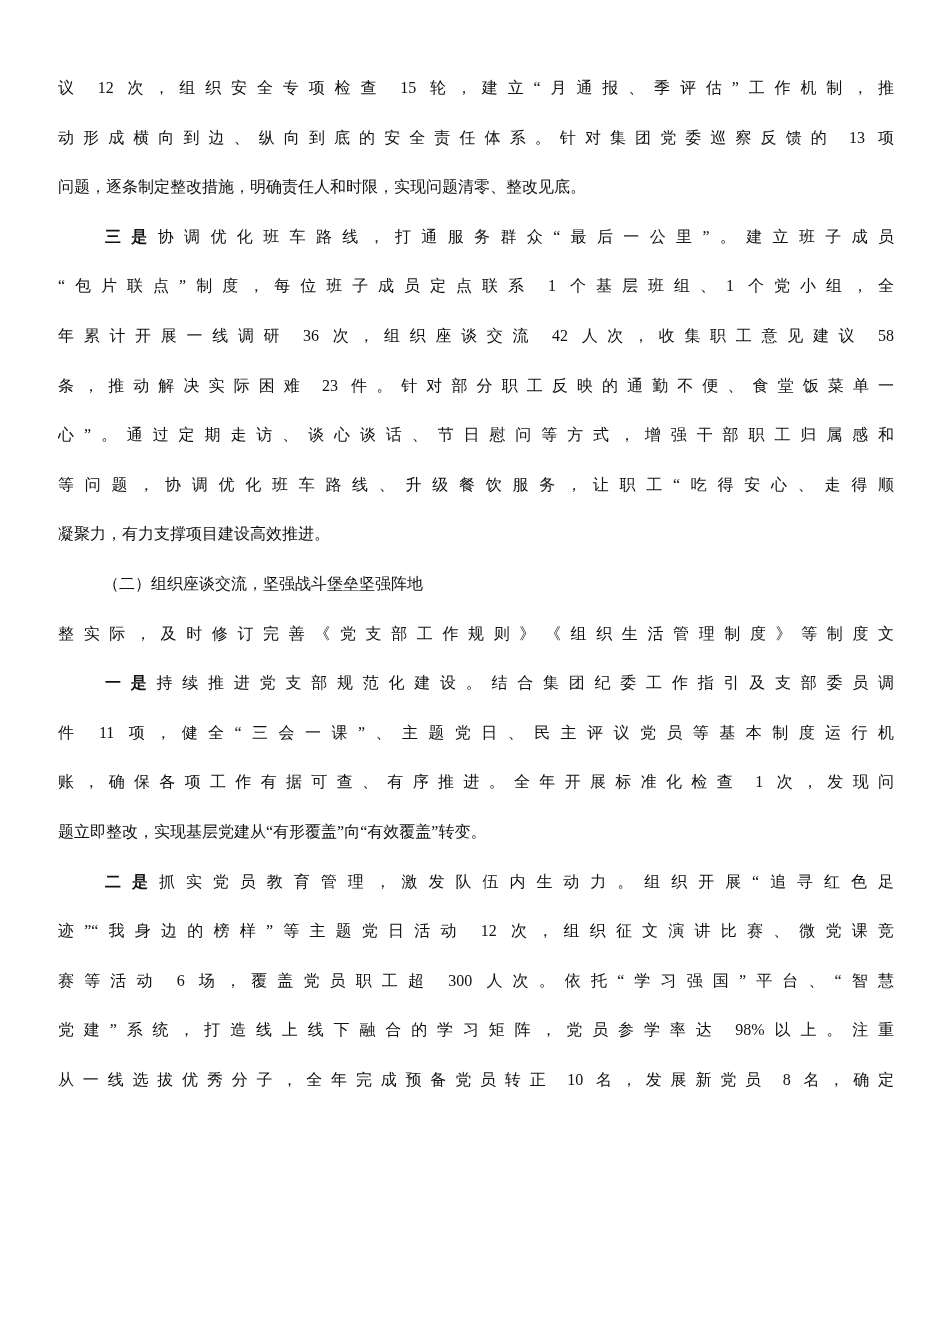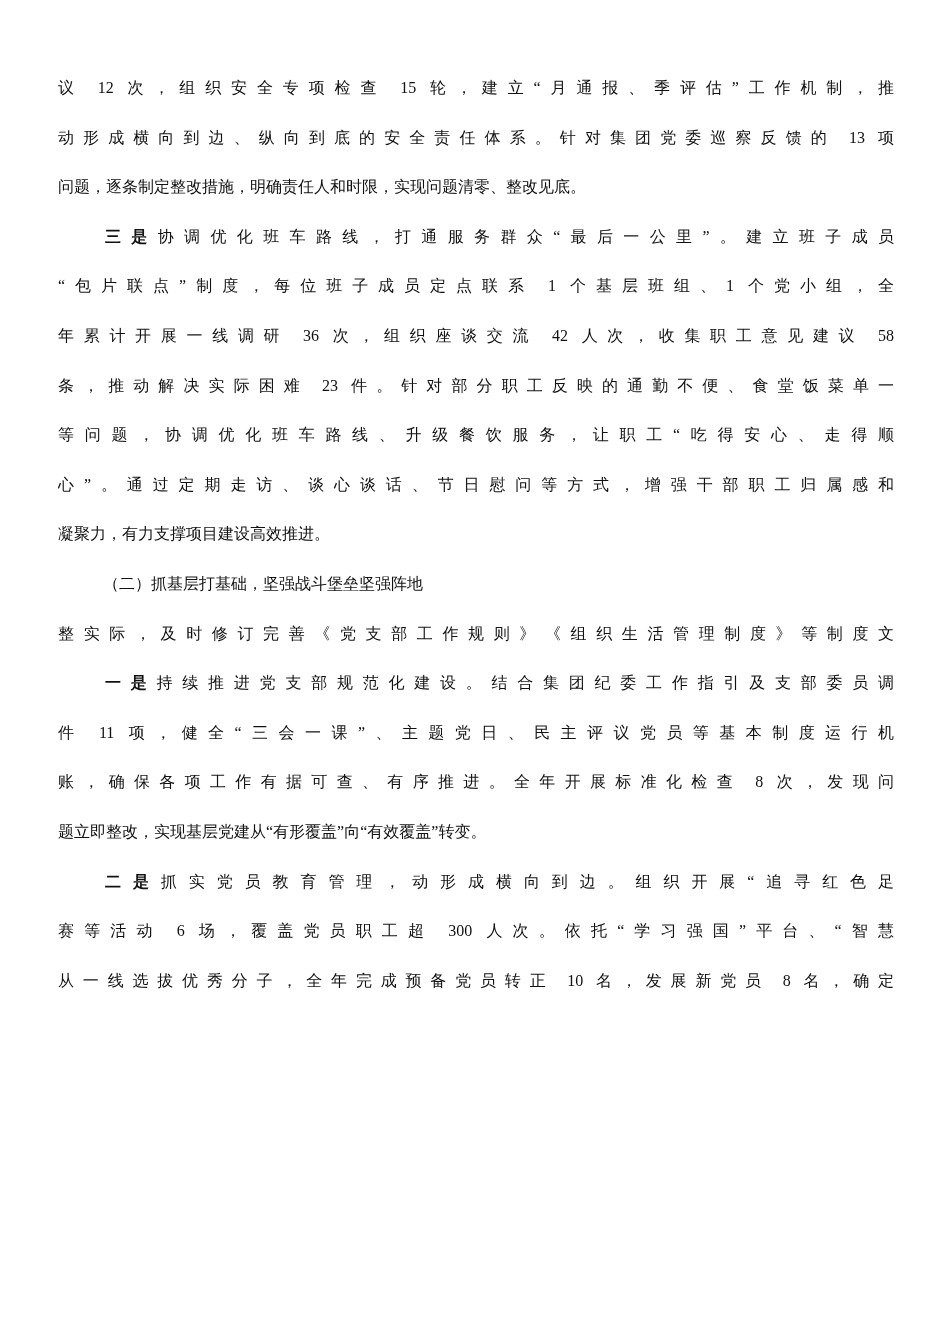--- a/index.html
+++ b/index.html
@@ -25,35 +25,37 @@
     <span class="line">议 12 次，组织安全专项检查 15 轮，建立“月通报、季评估”工作机制，推</span>
     <span class="line">动形成横向到边、纵向到底的安全责任体系。针对集团党委巡察反馈的 13 项</span>
     <span class="line last">问题，逐条制定整改措施，明确责任人和时限，实现问题清零、整改见底。</span>
   </div>
 
   <div>
     <span class="line indent"><b class="b">三是</b><span>协调优化班车路线，打通服务群众“最后一公里”。建立班子成员</span></span>
     <span class="line">“包片联点”制度，每位班子成员定点联系 1 个基层班组、1 个党小组，全</span>
     <span class="line">年累计开展一线调研 36 次，组织座谈交流 42 人次，收集职工意见建议 58</span>
     <span class="line">条，推动解决实际困难 23 件。针对部分职工反映的通勤不便、食堂饭菜单一</span>
+    <span class="line">心”。通过定期走访、谈心谈话、节日慰问等方式，增强干部职工归属感和</span>
     <span class="line">等问题，协调优化班车路线、升级餐饮服务，让职工“吃得安心、走得顺</span>
-    <span class="line">心”。通过定期走访、谈心谈话、节日慰问等方式，增强干部职工归属感和</span>
     <span class="line last">凝聚力，有力支撑项目建设高效推进。</span>
   </div>
 
   <div>
-    <span class="line last indent" style="padding-left:45px;">（二）抓基层打基础，坚强战斗堡垒坚强阵地</span>
+    <span class="line last indent" style="padding-left:45px;">（二）组织座谈交流，坚强战斗堡垒坚强阵地</span>
   </div>
 
   <div>
     <span class="line">整实际，及时修订完善《党支部工作规则》《组织生活管理制度》等制度文</span>
     <span class="line indent"><b class="b">一是</b><span>持续推进党支部规范化建设。结合集团纪委工作指引及支部委员调</span></span>
     <span class="line">件 11 项，健全“三会一课”、主题党日、民主评议党员等基本制度运行机</span>
-    <span class="line">账，确保各项工作有据可查、有序推进。全年开展标准化检查 8 次，发现问</span>
+    <span class="line">账，确保各项工作有据可查、有序推进。全年开展标准化检查 1 次，发现问</span>
     <span class="line last">题立即整改，实现基层党建从“有形覆盖”向“有效覆盖”转变。</span>
   </div>
 
   <div>
-    <span class="line indent"><b class="b">二是</b><span>抓实党员教育管理，动形成横向到边。组织开展“追寻红色足</span></span>
+    <span class="line indent"><b class="b">二是</b><span>抓实党员教育管理，激发队伍内生动力。组织开展“追寻红色足</span></span>
+    <span class="line">迹”“我身边的榜样”等主题党日活动 12 次，组织征文演讲比赛、微党课竞</span>
     <span class="line">赛等活动 6 场，覆盖党员职工超 300 人次。依托“学习强国”平台、“智慧</span>
+    <span class="line">党建”系统，打造线上线下融合的学习矩阵，党员参学率达 98%以上。注重</span>
     <span class="line">从一线选拔优秀分子，全年完成预备党员转正 10 名，发展新党员 8 名，确定</span>
   </div>
 </div>
 
 </body></html>

